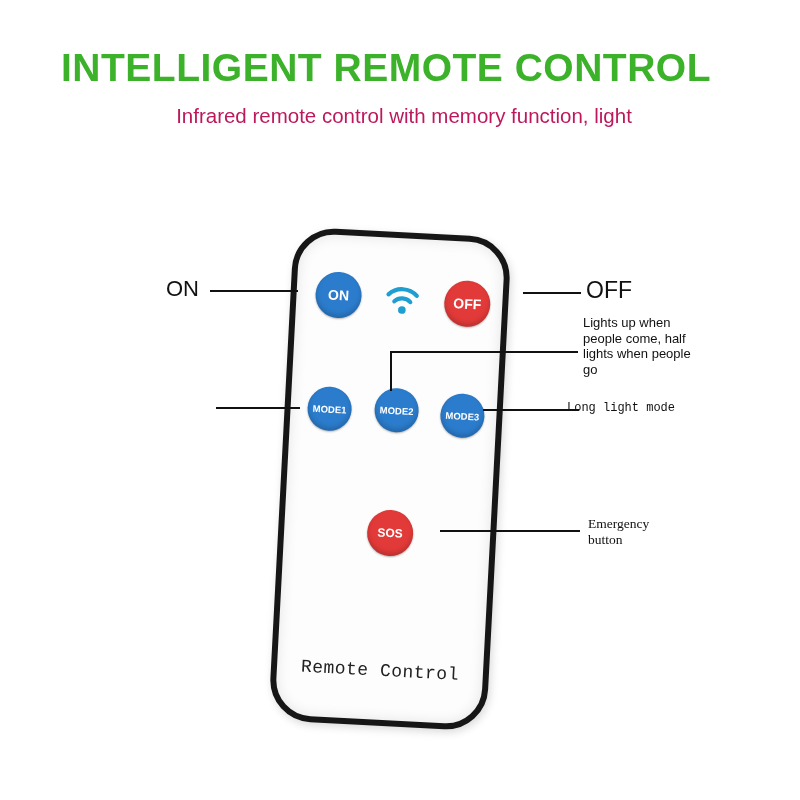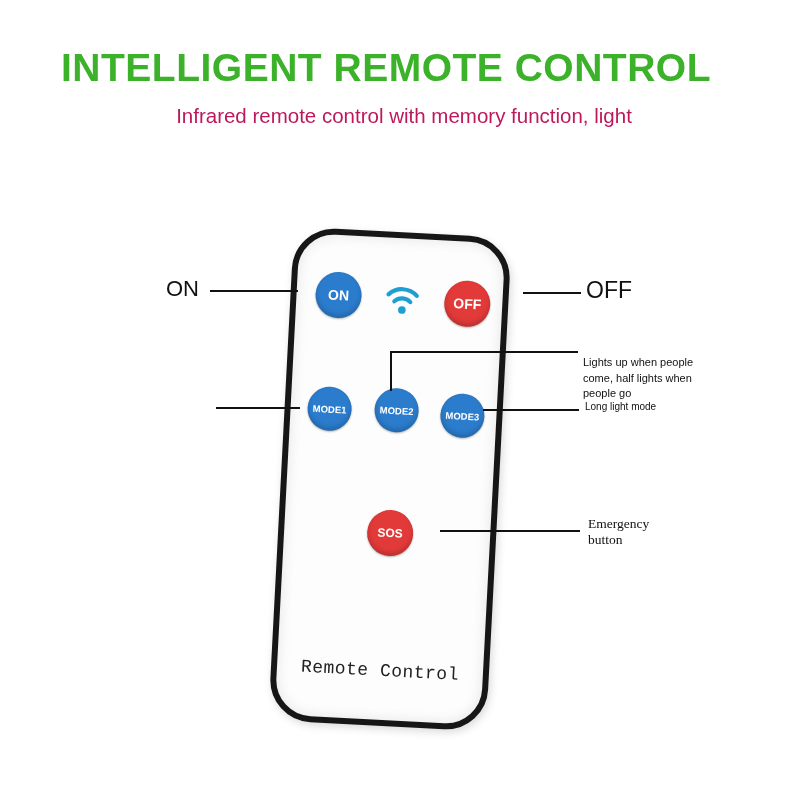--- a/index.html
+++ b/index.html
@@ -44,23 +44,23 @@
   .remote-label{
     position:absolute;left:0;top:423px;width:100%;text-align:center;
     font-family:"Liberation Mono",monospace;font-size:18px;color:#222;
     letter-spacing:0.5px;
   }
 
   
   .callout{position:absolute;color:#111;}
   .c-on{left:166px;top:276px;font-size:22px;font-weight:400;}
   .c-off{left:586px;top:277px;font-size:23px;font-weight:400;}
-  .c-mode2{left:583px;top:315px;width:118px;font-size:11px;line-height:15.5px;margin-top:40px;}
+  .c-mode2{left:583px;top:315px;width:118px;font-size:13px;line-height:15.5px;}
   .c-mode1{left:100px;top:384px;width:112px;font-size:13px;line-height:15.5px;}
-  .c-mode3{left:585px;top:401px;font-size:10px;}
+  .c-mode3{left:567px;top:401px;font-size:12px;font-family:Liberation Mono, monospace;}
   .c-sos{left:588px;top:516px;width:92px;font-size:13.5px;line-height:16px;font-family:Liberation Serif, serif;}
 
   
   .line{position:absolute;border-top:2px solid #111;height:0;}
   .line-on  {left:210px;top:290px;width:88px;}
   .line-off {left:523px;top:292px;width:58px;}
   .line-mode1{left:216px;top:407px;width:84px;}
   .line-mode3{left:483px;top:409px;width:96px;}
   .line-sos {left:440px;top:530px;width:140px;}
   .elbow-mode2{

